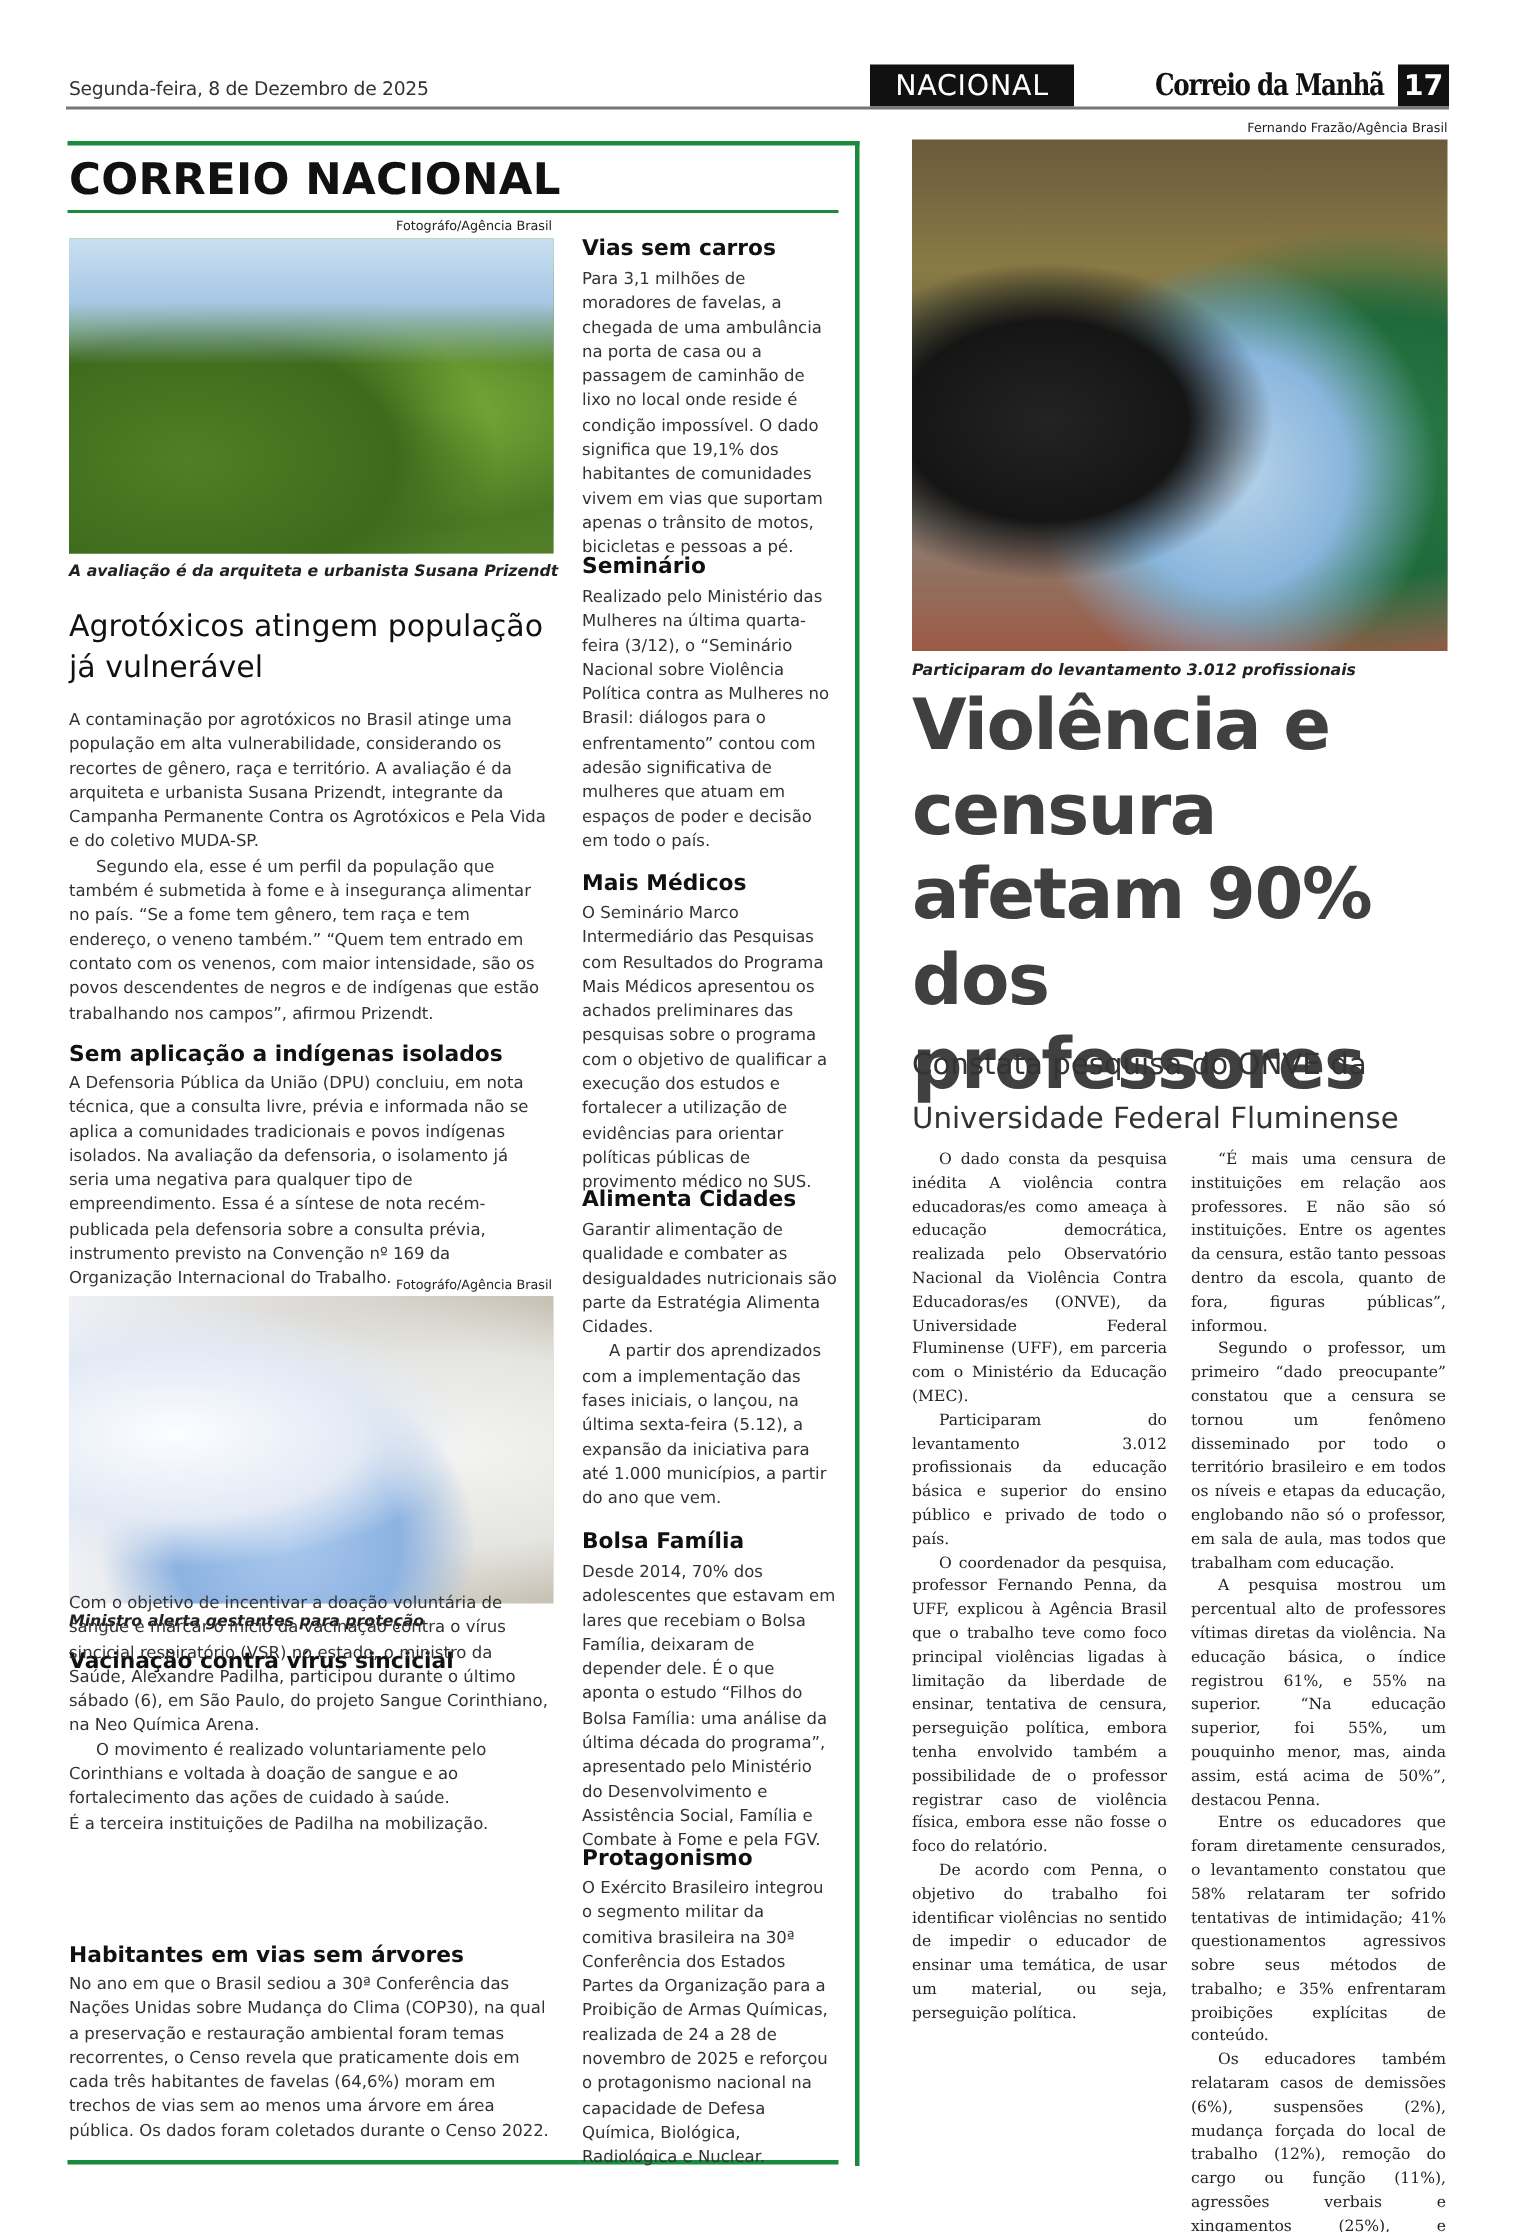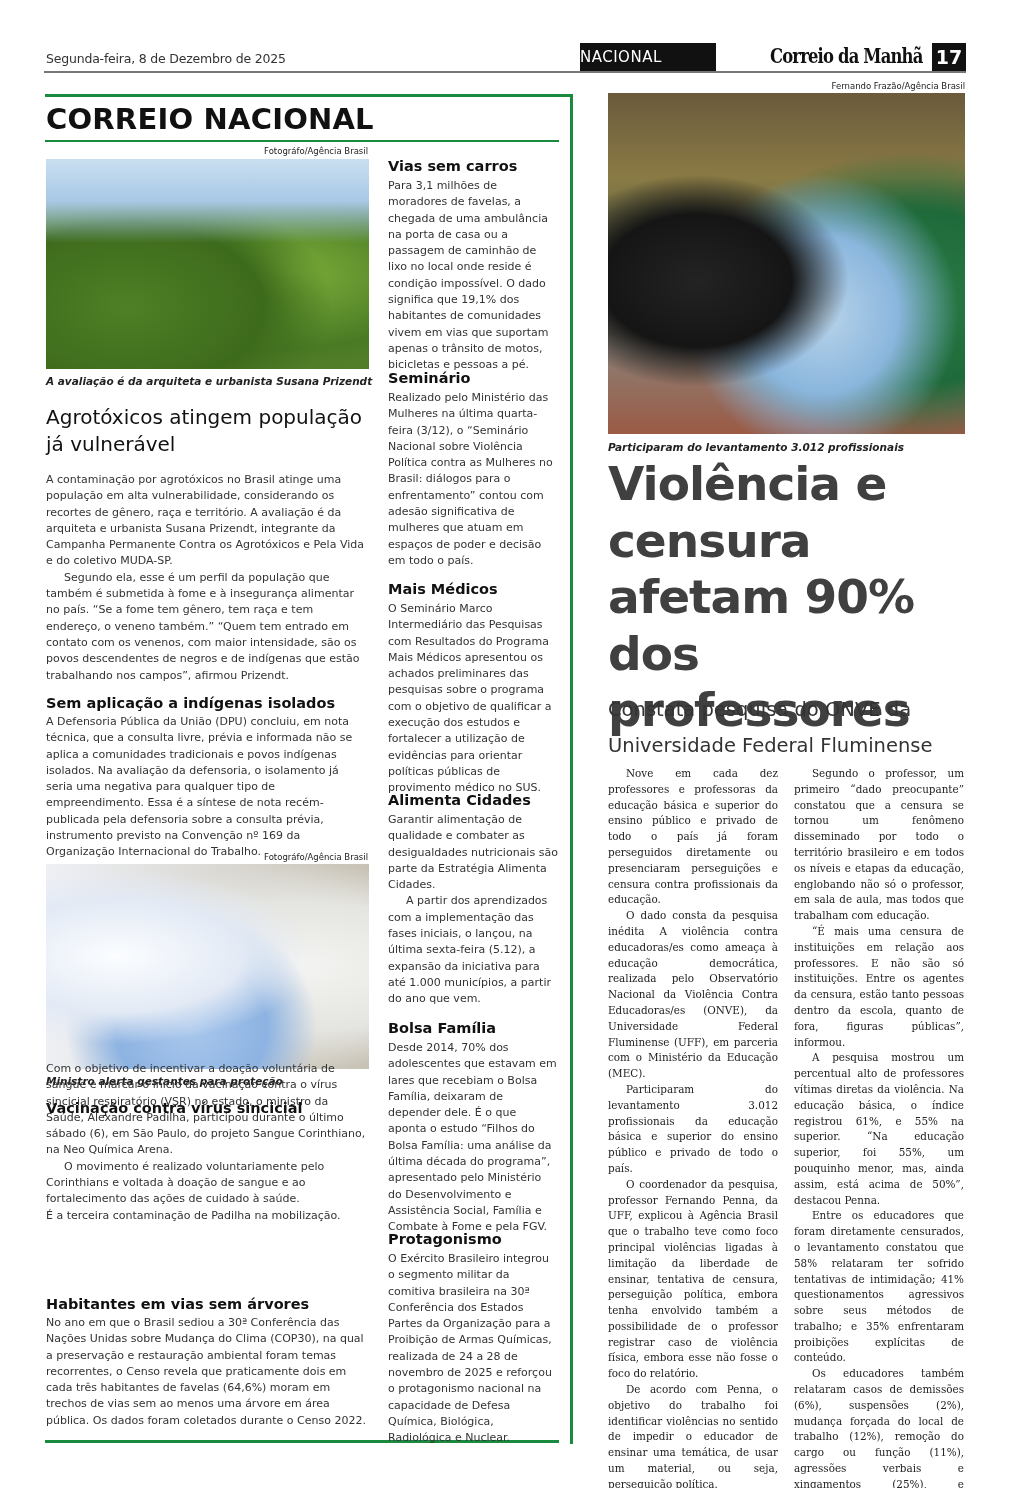--- a/index.html
+++ b/index.html
@@ -2,21 +2,21 @@
 <html><head>
 <meta charset="utf-8">
 <style>
   * { box-sizing: border-box; margin: 0; padding: 0; }
   html, body { width: 1010px; height: 1488px; background: #ffffff; overflow: hidden; }
   body { position: relative; font-family: "DejaVu Sans", sans-serif; color: #222; }
 
   
   .mast-date { position: absolute; left: 46px; top: 51px; font-size: 12.5px; color: #333; letter-spacing: -0.2px; }
   .mast-rule { position: absolute; left: 44px; top: 71px; width: 922px; height: 2px; background: #777; }
-  .mast-section { position: absolute; left: 580px; top: 43px; width: 136px; height: 28px; background: #111; color: #fff; font-size: 15px; line-height: 28px; letter-spacing: 0.5px; }
+  .mast-section { position: absolute; left: 580px; top: 43px; width: 136px; height: 28px; background: #111; color: #fff; font-size: 19px; text-align: center; line-height: 28px; letter-spacing: 0.5px; }
   .mast-paper { position: absolute; left: 770px; top: 44px; font-family: "DejaVu Serif", serif; font-size: 20px; font-weight: bold; color: #111; letter-spacing: -1px; transform: scaleX(0.82); transform-origin: left; }
   .mast-page { position: absolute; left: 932px; top: 43px; width: 34px; height: 28px; background: #111; color: #fff; font-weight: bold; font-size: 19px; line-height: 28px; text-align: center; }
 
   
   .gbox-top { position: absolute; left: 45px; top: 94px; width: 528px; height: 3px; background: #1a8a3e; }
   .gbox-right { position: absolute; left: 570px; top: 94px; width: 3px; height: 1350px; background: #1a8a3e; }
   .gbox-bottom { position: absolute; left: 45px; top: 1440px; width: 514px; height: 3px; background: #1a8a3e; }
   .section-title { position: absolute; left: 46px; top: 102px; font-size: 29px; font-weight: bold; color: #111; letter-spacing: 0.2px; }
   .section-underline { position: absolute; left: 45px; top: 140px; width: 514px; height: 2px; background: #1a8a3e; }
 
@@ -86,21 +86,21 @@
 </div>
 
 <div class="credit" style="left:46px; top:852px; width:322px;">Fotográfo/Agência Brasil</div>
 <div class="photo ph-vacc" style="left:46px; top:864px; width:323px; height:205px;"></div>
 <div class="caption" style="left:46px; top:1075px; width:330px;">Ministro alerta gestantes para proteção</div>
 
 <div class="left-col block h-sub" style="top:1099px;">Vacinação contra vírus sincicial</div>
 <div class="left-col block body-sans" style="top:1061px;">
   <p>Com o objetivo de incentivar a doação voluntária de sangue e marcar o início da vacinação contra o vírus sincicial respiratório (VSR) no estado, o ministro da Saúde, Alexandre Padilha, participou durante o último sábado (6), em São Paulo, do projeto Sangue Corinthiano, na Neo Química Arena.</p>
   <p class="indent">O movimento é realizado voluntariamente pelo Corinthians e voltada à doação de sangue e ao fortalecimento das ações de cuidado à saúde.</p>
-  <p>É a terceira contaminação de Padilha na mobilização.</p>
+  <p>É a terceira instituições de Padilha na mobilização.</p>
 </div>
 
 <div class="left-col block h-sub" style="top:1295px;">Habitantes em vias sem árvores</div>
 <div class="left-col block body-sans" style="top:1315px;">
   <p>No ano em que o Brasil sediou a 30ª Conferência das Nações Unidas sobre Mudança do Clima (COP30), na qual a preservação e restauração ambiental foram temas recorrentes, o Censo revela que praticamente dois em cada três habitantes de favelas (64,6%) moram em trechos de vias sem ao menos uma árvore em área pública. Os dados foram coletados durante o Censo 2022.</p>
 </div>
 
 <div class="mid-col block h-sub" style="top:157px;">Vias sem carros</div>
 <div class="mid-col block body-sans" style="top:178px;">Para 3,1 milhões de moradores de favelas, a chegada de uma ambulância na porta de casa ou a passagem de caminhão de lixo no local onde reside é condição impossível. O dado significa que 19,1% dos habitantes de comunidades vivem em vias que suportam apenas o trânsito de motos, bicicletas e pessoas a pé.</div>
 
@@ -123,25 +123,24 @@
 <div class="mid-col block body-sans" style="top:1251px;">O Exército Brasileiro integrou o segmento militar da comitiva brasileira na 30ª Conferência dos Estados Partes da Organização para a Proibição de Armas Químicas, realizada de 24 a 28 de novembro de 2025 e reforçou o protagonismo nacional na capacidade de Defesa Química, Biológica, Radiológica e Nuclear.</div>
 
 <div class="credit" style="left:608px; top:81px; width:357px;">Fernando Frazão/Agência Brasil</div>
 <div class="photo ph-class" style="left:608px; top:93px; width:357px; height:341px;"></div>
 <div class="caption" style="left:608px; top:441px; width:360px;">Participaram do levantamento 3.012 profissionais</div>
 
 <div class="story-head">Violência e censura afetam 90% dos professores</div>
 <div class="story-deck">Constata pesquisa do ONVE da Universidade Federal Fluminense</div>
 
 <div class="serif-col" style="left:608px; top:766px;">
-  <p>Nove em cada dez professores e professoras da educação básica e superior do ensino público e privado de todo o país já foram perseguidos diretamente ou presenciaram perseguições e censura contra profissionais da educação.</p>
   <p>O dado consta da pesquisa inédita A violência contra educadoras/es como ameaça à educação democrática, realizada pelo Observatório Nacional da Violência Contra Educadoras/es (ONVE), da Universidade Federal Fluminense (UFF), em parceria com o Ministério da Educação (MEC).</p>
   <p>Participaram do levantamento 3.012 profissionais da educação básica e superior do ensino público e privado de todo o país.</p>
   <p>O coordenador da pesquisa, professor Fernando Penna, da UFF, explicou à Agência Brasil que o trabalho teve como foco principal violências ligadas à limitação da liberdade de ensinar, tentativa de censura, perseguição política, embora tenha envolvido também a possibilidade de o professor registrar caso de violência física, embora esse não fosse o foco do relatório.</p>
   <p>De acordo com Penna, o objetivo do trabalho foi identificar violências no sentido de impedir o educador de ensinar uma temática, de usar um material, ou seja, perseguição política.</p>
 </div>
 <div class="serif-col" style="left:794px; top:766px;">
+  <p>“É mais uma censura de instituições em relação aos professores. E não são só instituições. Entre os agentes da censura, estão tanto pessoas dentro da escola, quanto de fora, figuras públicas”, informou.</p>
   <p>Segundo o professor, um primeiro “dado preocupante” constatou que a censura se tornou um fenômeno disseminado por todo o território brasileiro e em todos os níveis e etapas da educação, englobando não só o professor, em sala de aula, mas todos que trabalham com educação.</p>
-  <p>“É mais uma censura de instituições em relação aos professores. E não são só instituições. Entre os agentes da censura, estão tanto pessoas dentro da escola, quanto de fora, figuras públicas”, informou.</p>
   <p>A pesquisa mostrou um percentual alto de professores vítimas diretas da violência. Na educação básica, o índice registrou 61%, e 55% na superior. “Na educação superior, foi 55%, um pouquinho menor, mas, ainda assim, está acima de 50%”, destacou Penna.</p>
   <p>Entre os educadores que foram diretamente censurados, o levantamento constatou que 58% relataram ter sofrido tentativas de intimidação; 41% questionamentos agressivos sobre seus métodos de trabalho; e 35% enfrentaram proibições explícitas de conteúdo.</p>
   <p>Os educadores também relataram casos de demissões (6%), suspensões (2%), mudança forçada do local de trabalho (12%), remoção do cargo ou função (11%), agressões verbais e xingamentos (25%), e agressões físicas (10%).</p>
 </div>
 
 </body></html>

